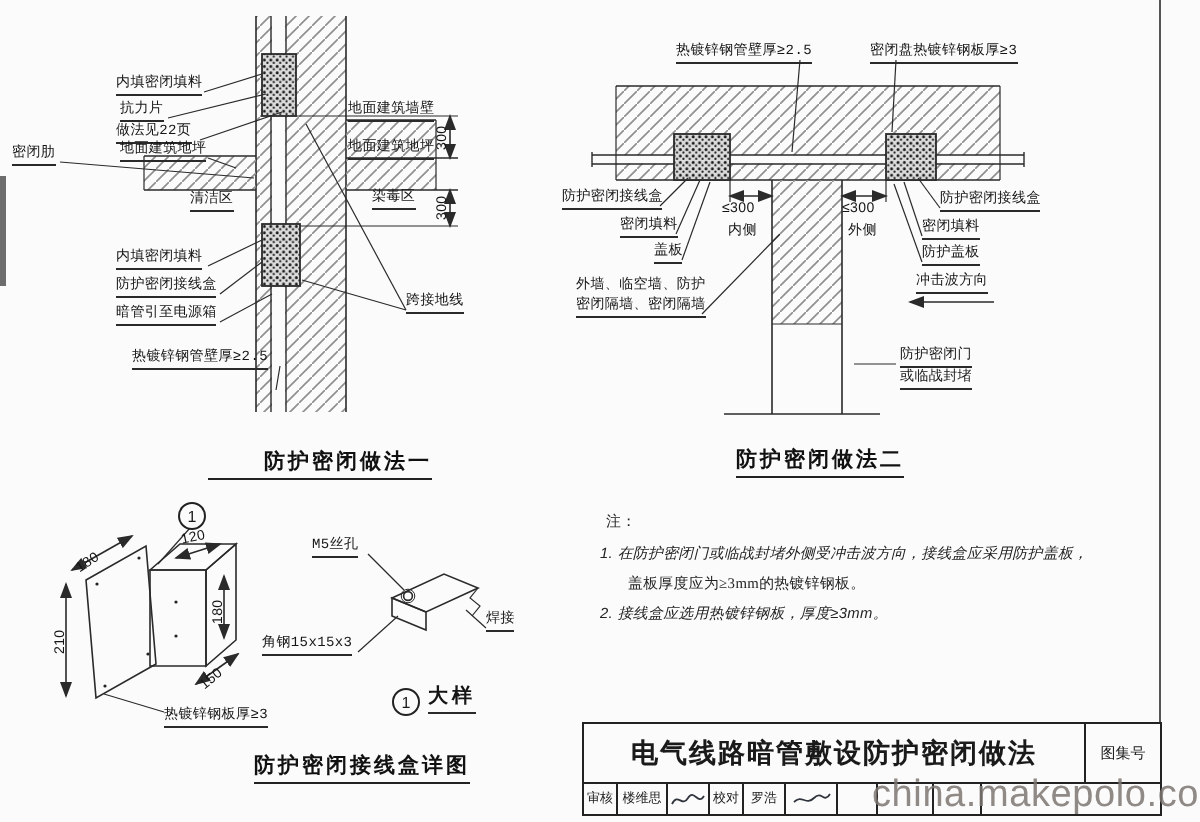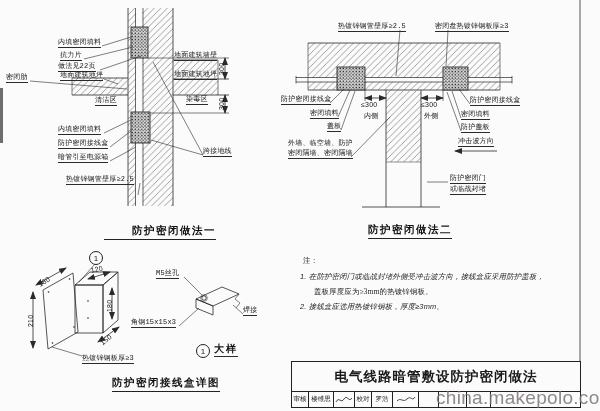--- a/index.html
+++ b/index.html
@@ -213,30 +213,31 @@
   <div class="lb rot" style="left:27px;top:327px;transform:rotate(-90deg);">210</div>
   <div class="lb rot" style="left:99px;top:341px;transform:rotate(-40deg);">150</div>
   <div class="lb u" style="left:82px;top:354px;">热镀锌钢板厚≥3</div>
   <div class="lb u" style="left:156px;top:269px;">M5丝孔</div>
   <div class="lb u" style="left:131px;top:318px;">角钢15x15x3</div>
   <div class="lb u" style="left:243px;top:306px;">焊接</div>
   <div class="circ" style="left:196px;top:344px;">
     <span>1</span>
   </div>
   <div class="lb u" style="left:214px;top:344px;font-size:10px;font-weight:bold;letter-spacing:2px;">大样</div>
-  <div class="cap" style="left:112px;top:376px;">防护密闭接线盒详图</div>
+  <div class="cap" style="left:127px;top:376px;">防护密闭接线盒详图</div>
 
   <div class="note" style="left:303px;top:256px;">注：</div>
   <div class="note" style="left:300px;top:272px;font-style:italic;">1. 在防护密闭门或临战封堵外侧受冲击波方向，接线盒应采用防护盖板，</div>
   <div class="note" style="left:314px;top:287px;font-family:Liberation Serif, serif;">盖板厚度应为≥3mm的热镀锌钢板。</div>
   <div class="note" style="left:300px;top:302px;font-style:italic;">2. 接线盒应选用热镀锌钢板，厚度≥3mm。</div>
 
   <div class="tb">
     <div class="tb-r1">
       <div class="tb-title">电气线路暗管敷设防护密闭做法</div>
+      <div class="tb-cell tb-atlas-label">图集号</div>
     </div>
     <div class="tb-r2">
       <div class="tb2" style="width:17px;">审核</div>
       <div class="tb2" style="width:25px;">楼维思</div>
       <div class="tb2" style="width:21px;">
         <svg width="18" height="10" viewBox="0 0 18 10">
           <path d="M1,7 C4,1 6,9 9,4 S14,8 17,3" stroke="#30343c" stroke-width="0.9" fill="none"></path>
         </svg>
       </div>
       <div class="tb2" style="width:17px;">校对</div>

